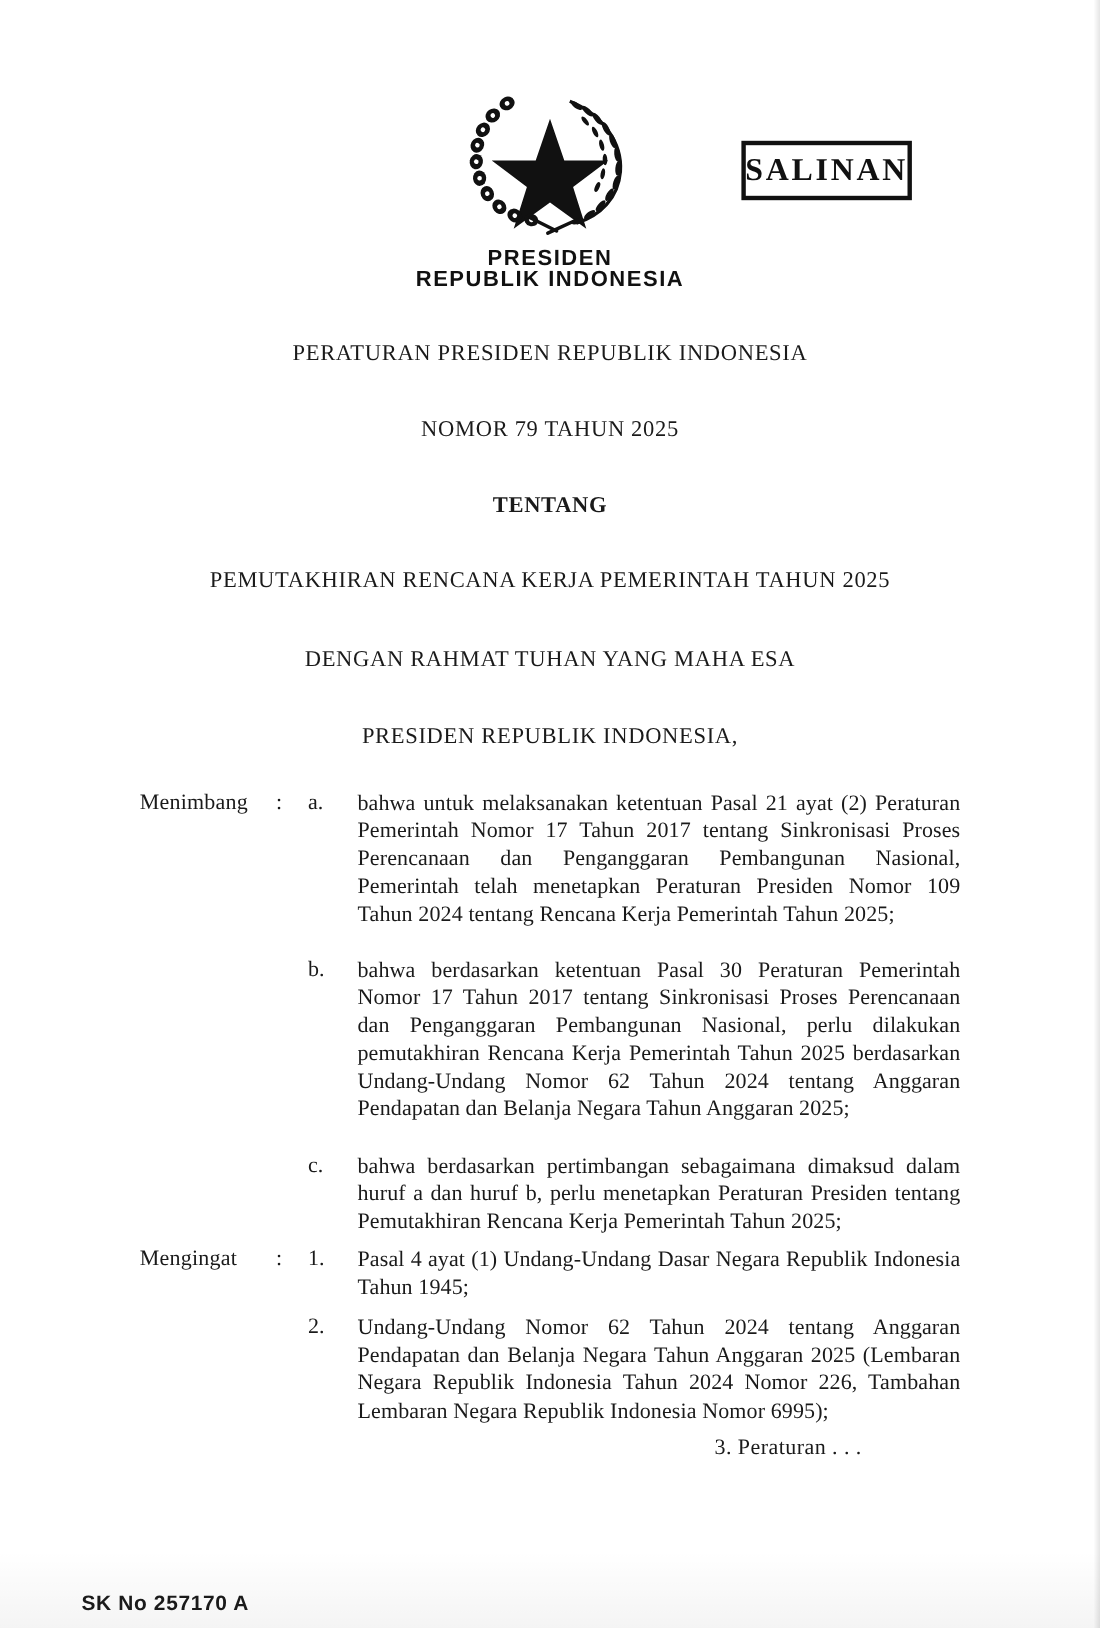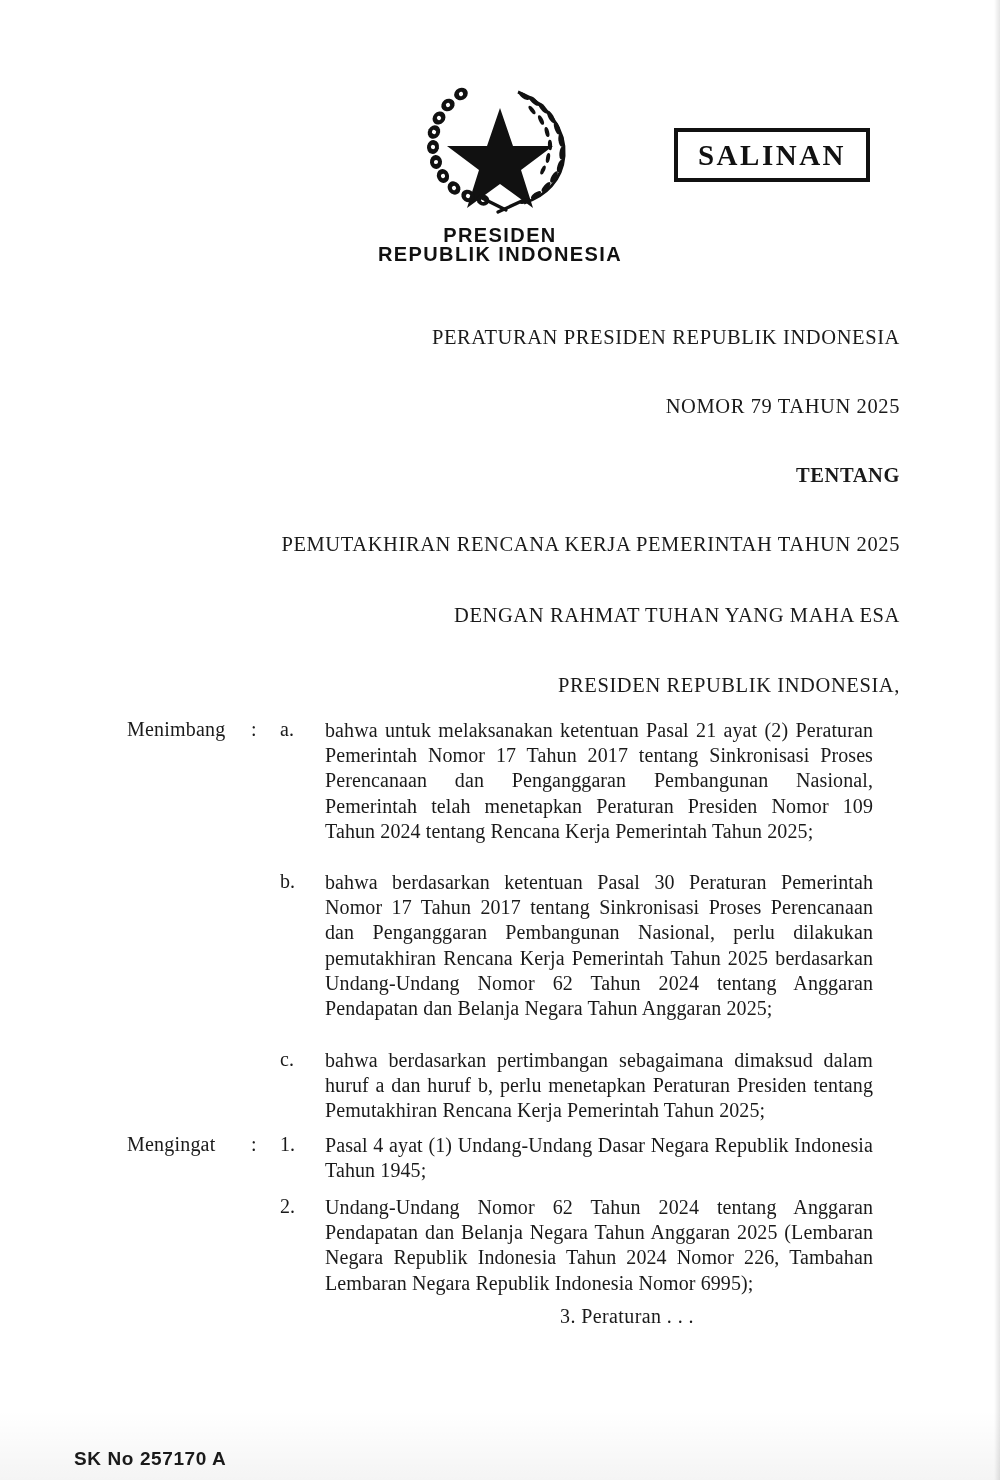--- a/index.html
+++ b/index.html
@@ -51,44 +51,44 @@
     font-size: 20px;
     letter-spacing: 1.4px;
     line-height: 19px;
     color: #111;
   }
 
   .salinan-box {
     position: absolute;
     left: 674px;
     top: 128px;
-    width: 196px;
+    width: 155px;
     height: 54px;
     border: 4px solid #111;
     background: #fff;
     box-sizing: border-box;
     display: flex;
     align-items: center;
     justify-content: center;
   }
   .salinan-box span {
     font-family: "Liberation Serif", serif;
     font-weight: bold;
     font-size: 29px;
     letter-spacing: 2.5px;
     color: #111;
   }
 
   
   .title-block {
     position: absolute;
     left: 100px;
-    top: 326px;
+    top: 310px;
     width: 800px;
-    text-align: right;
+    text-align: center;
   }
   .title-line {
     font-family: "Liberation Serif", serif;
     font-size: 20.5px;
     letter-spacing: 0.6px;
     color: #1a1a1a;
     white-space: nowrap;
   }
   .t-gap-1 { margin-top: 0px; }
   .t-gap-2 { margin-top: 46px; }
@@ -140,21 +140,21 @@
     letter-spacing: 0.1px;
     hyphens: none;
   }
 
   
   .catchword {
     position: absolute;
     left: 560px;
     top: 1305px;
     width: 313px;
-    text-align: left;
+    text-align: center;
     font-size: 20px;
     letter-spacing: 0.4px;
   }
   .sk-stamp {
     position: absolute;
     left: 74px;
     top: 1448px;
     font-family: "Liberation Sans", sans-serif;
     font-weight: bold;
     font-size: 19px;

